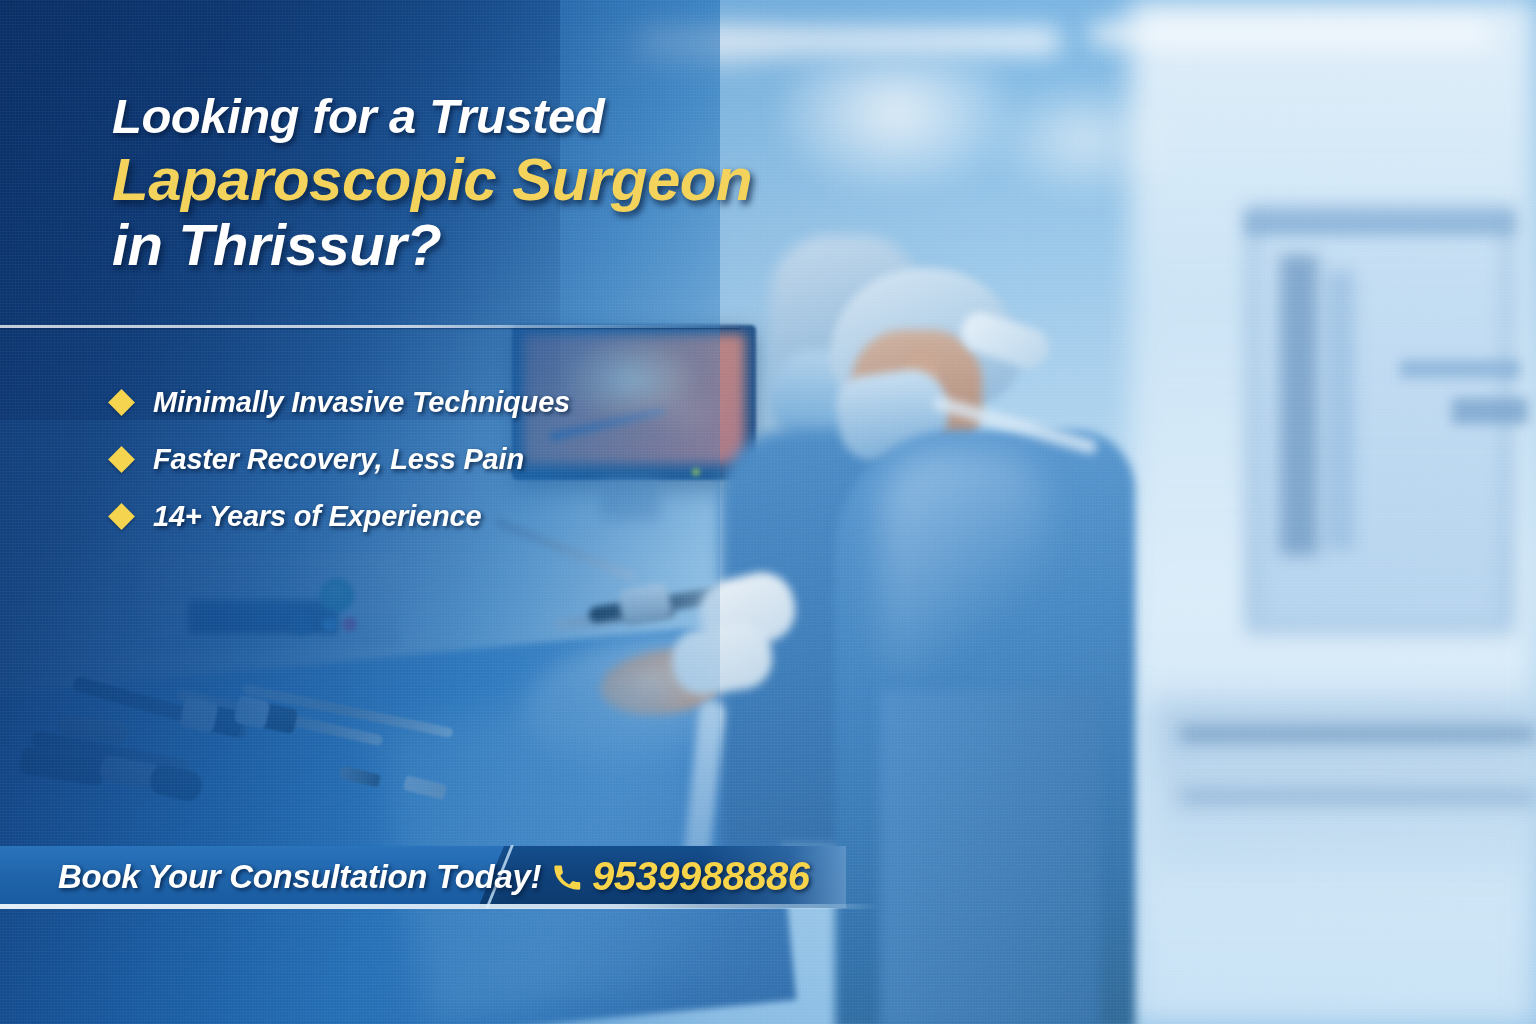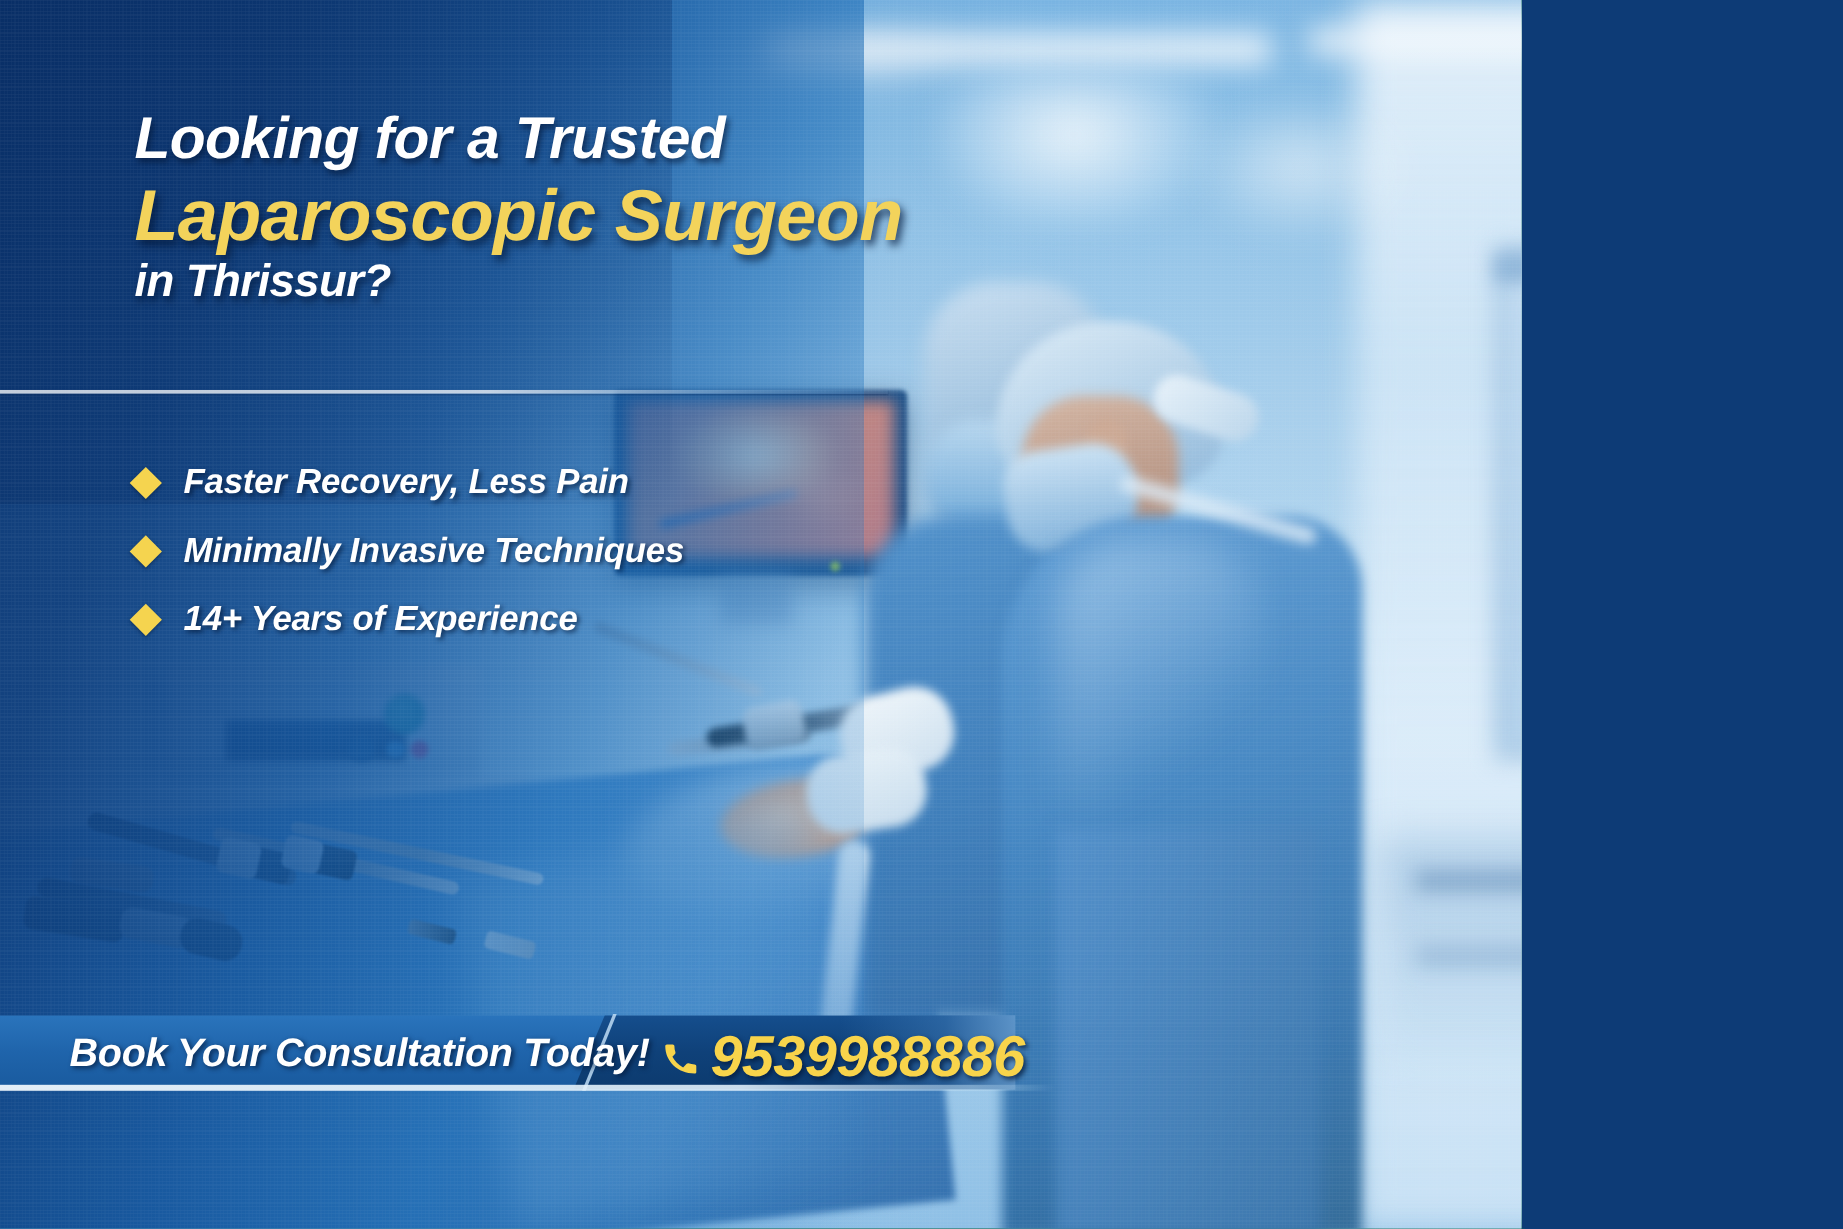--- a/index.html
+++ b/index.html
@@ -4,23 +4,23 @@
 <style>
   * { margin:0; padding:0; box-sizing:border-box; }
   html,body { width:1536px; height:1024px; overflow:hidden; }
   body {
     font-family:"Liberation Sans", sans-serif;
     background:#0d3b76;
   }
 
   #banner {
     position:relative;
-    width:1268px; height:1024px;
+    width:1536px; height:1024px;
     overflow:hidden;
-    background:#15803d;
+    background:#4c1d95;
   }
 
   
   .photo { position:absolute; inset:0; overflow:hidden; }
 
   
   .room {
     position:absolute; inset:0;
     background:
       linear-gradient(180deg,#79b4e2 0%, #8cc0e6 12%, #a8cfec 34%, #bcdcf2 55%, #a9d0ec 75%, #8fc0e6 100%);
@@ -349,21 +349,21 @@
     font-size:49px; color:#ffffff;
     text-shadow:2px 3px 5px rgba(4,26,60,.75);
     margin-bottom:9px;
   }
   .hl-2 {
     font-size:60px; color:#F3D35B;
     text-shadow:3px 4px 7px rgba(4,26,60,.78);
     margin-bottom:6px;
   }
   .hl-3 {
-    font-size:38px; color:#ffffff;
+    font-size:58px; color:#ffffff;
     text-shadow:2px 4px 6px rgba(4,26,60,.75);
   }
 
   .divider {
     position:absolute; left:0; top:325px; width:740px; height:3px;
     background:linear-gradient(90deg, rgba(255,255,255,.75) 0%, rgba(255,255,255,.72) 55%, rgba(255,255,255,.18) 85%, rgba(255,255,255,0) 100%);
     box-shadow:0 1px 2px rgba(10,40,85,.5);
   }
 
   .bullets { position:absolute; left:112px; top:374px; }
@@ -413,21 +413,21 @@
     font-size:33px; font-style:italic; font-weight:bold; color:#ffffff;
     letter-spacing:-.3px; text-shadow:2px 2px 4px rgba(4,26,60,.8);
     white-space:nowrap;
   }
   .cta-phone-wrap {
     position:absolute; left:552px; top:8px;
     display:flex; align-items:center; gap:10px;
   }
   .phone-icon { width:30px; height:30px; display:block; }
   .cta-phone {
-    font-size:48px; font-style:italic; font-weight:bold; color:#F8D44B;
+    font-size:40px; font-style:italic; font-weight:bold; color:#F8D44B;
     letter-spacing:-.5px; text-shadow:2px 2px 4px rgba(4,26,60,.8);
     white-space:nowrap;
   }
 </style>
 </head>
 <body>
 
 <div id="banner">
 
   <div class="photo">
@@ -520,25 +520,25 @@
       <div class="hl-line hl-1">Looking for a Trusted</div>
       <div class="hl-line hl-2">Laparoscopic Surgeon</div>
       <div class="hl-line hl-3">in Thrissur?</div>
     </div>
 
     <div class="divider"></div>
 
     <div class="bullets">
       <div class="bullet">
         <span class="diamond"></span>
-        <span class="bullet-label">Faster Recovery, Less Pain</span>
+        <span class="bullet-label">Minimally Invasive Techniques</span>
       </div>
       <div class="bullet">
         <span class="diamond"></span>
-        <span class="bullet-label">Minimally Invasive Techniques</span>
+        <span class="bullet-label">Faster Recovery, Less Pain</span>
       </div>
       <div class="bullet">
         <span class="diamond"></span>
         <span class="bullet-label">14+ Years of Experience</span>
       </div>
     </div>
 
     <div class="cta">
       <div class="cta-left"></div>
       <div class="cta-right"></div>

